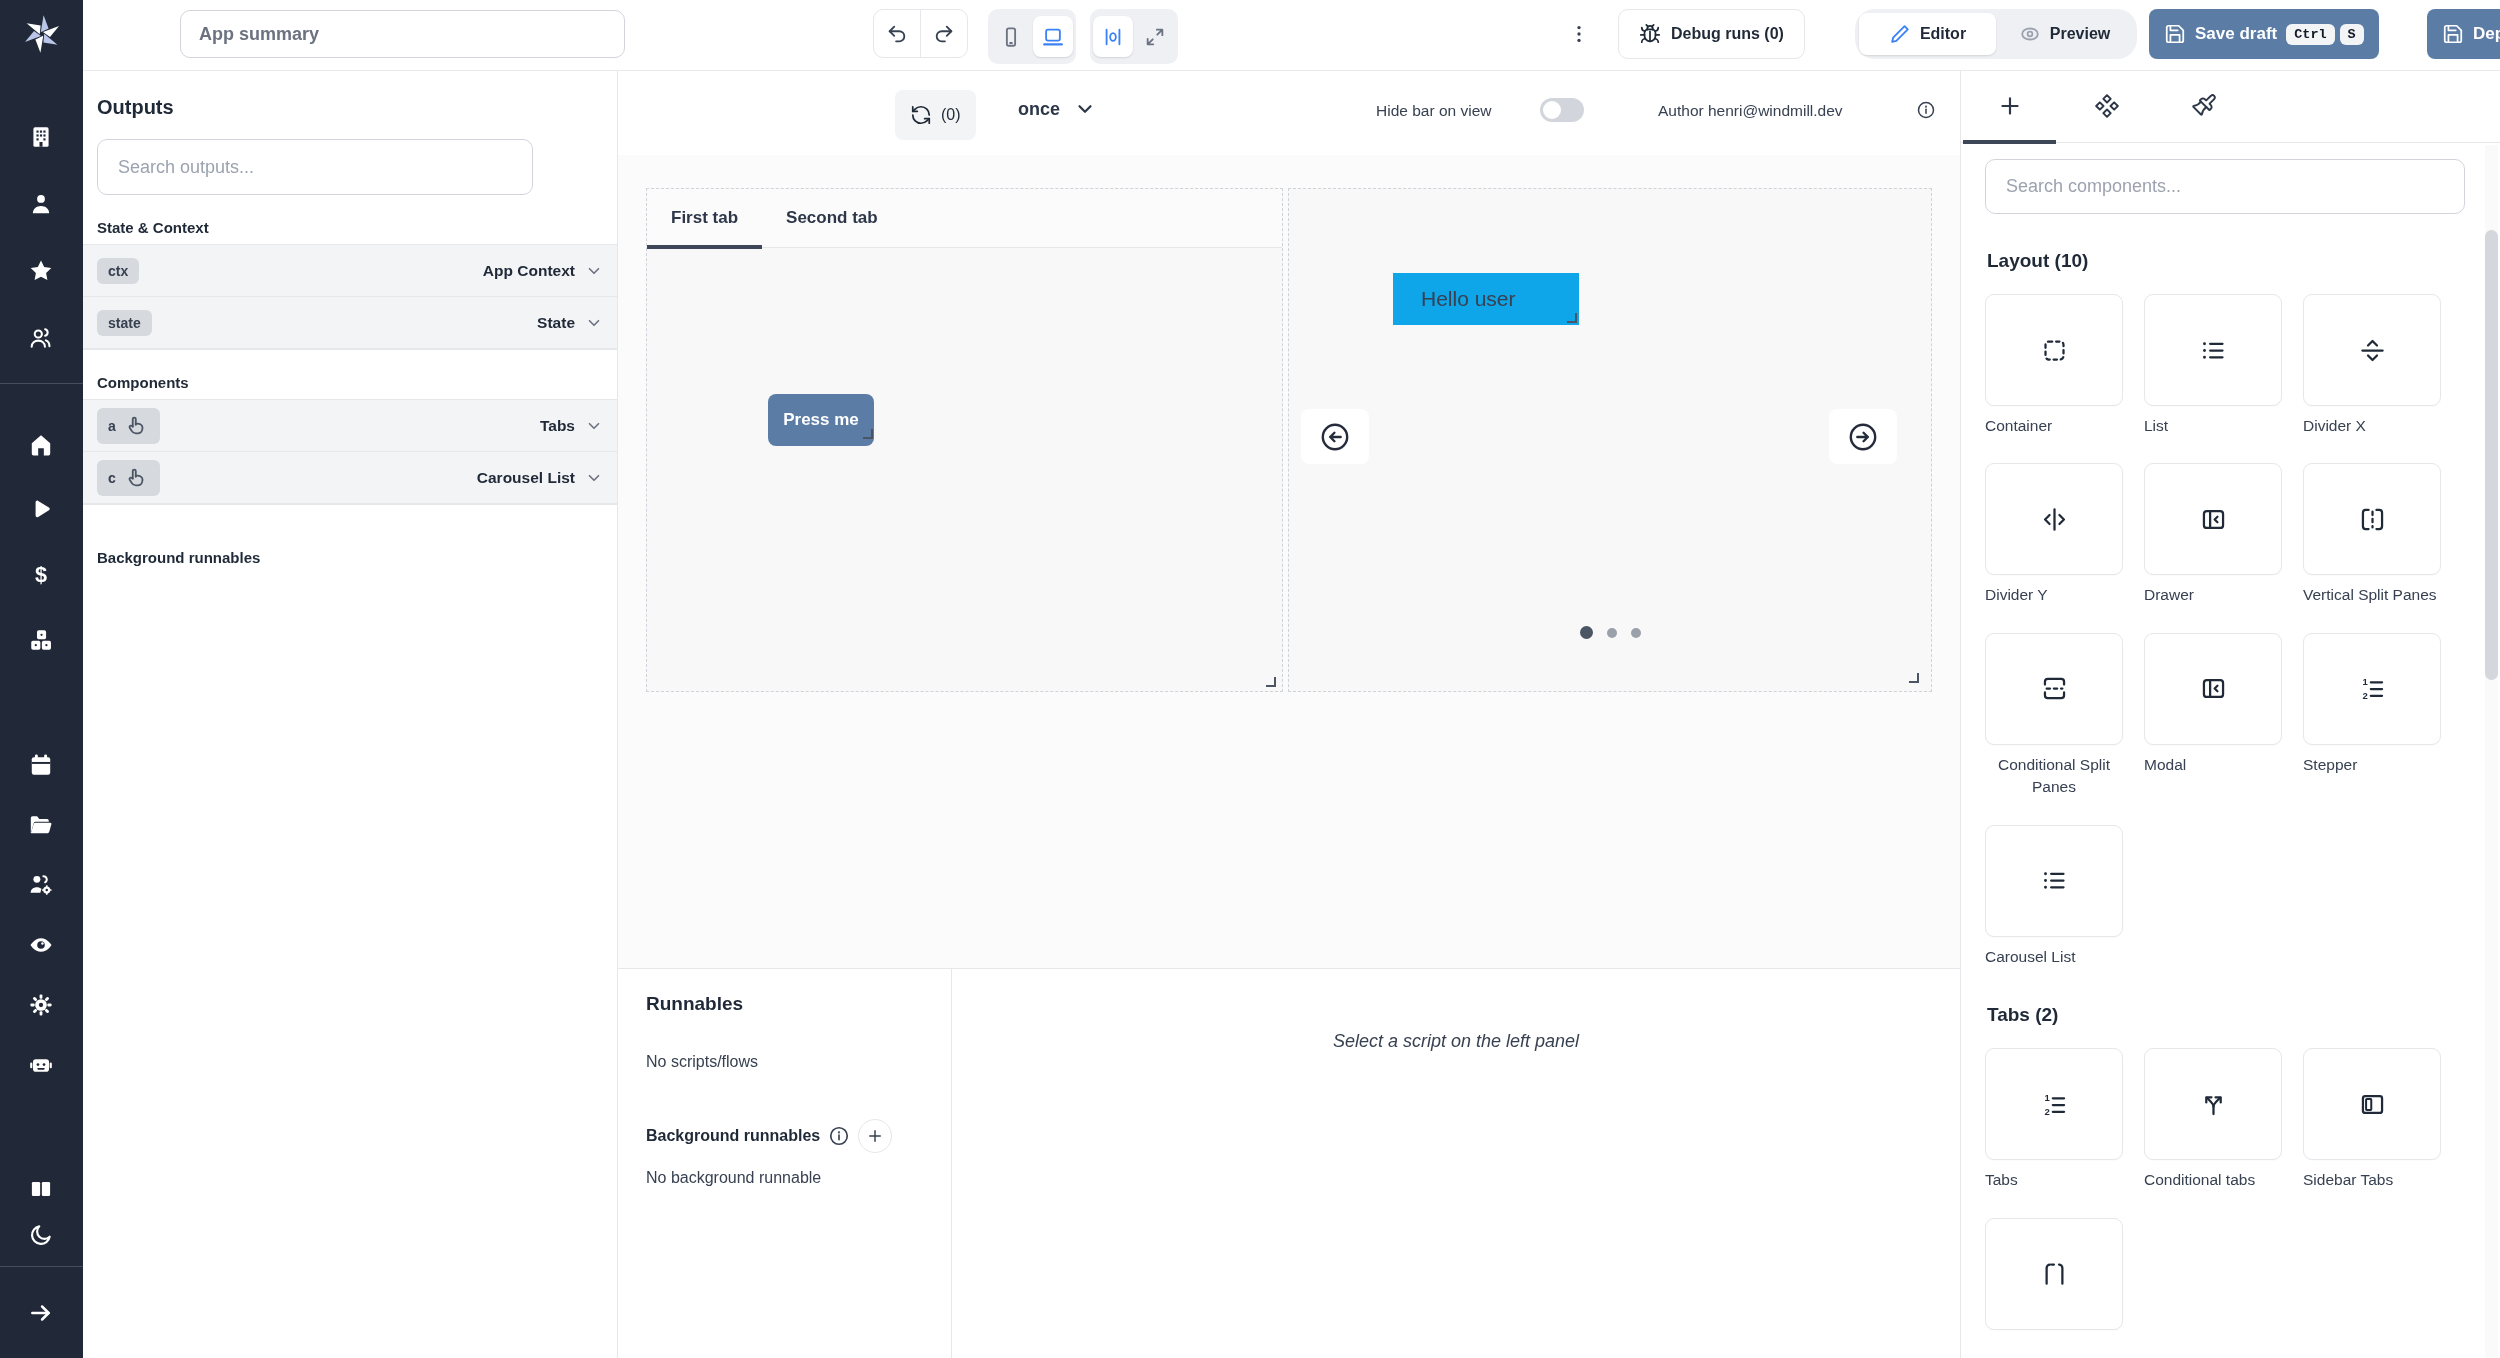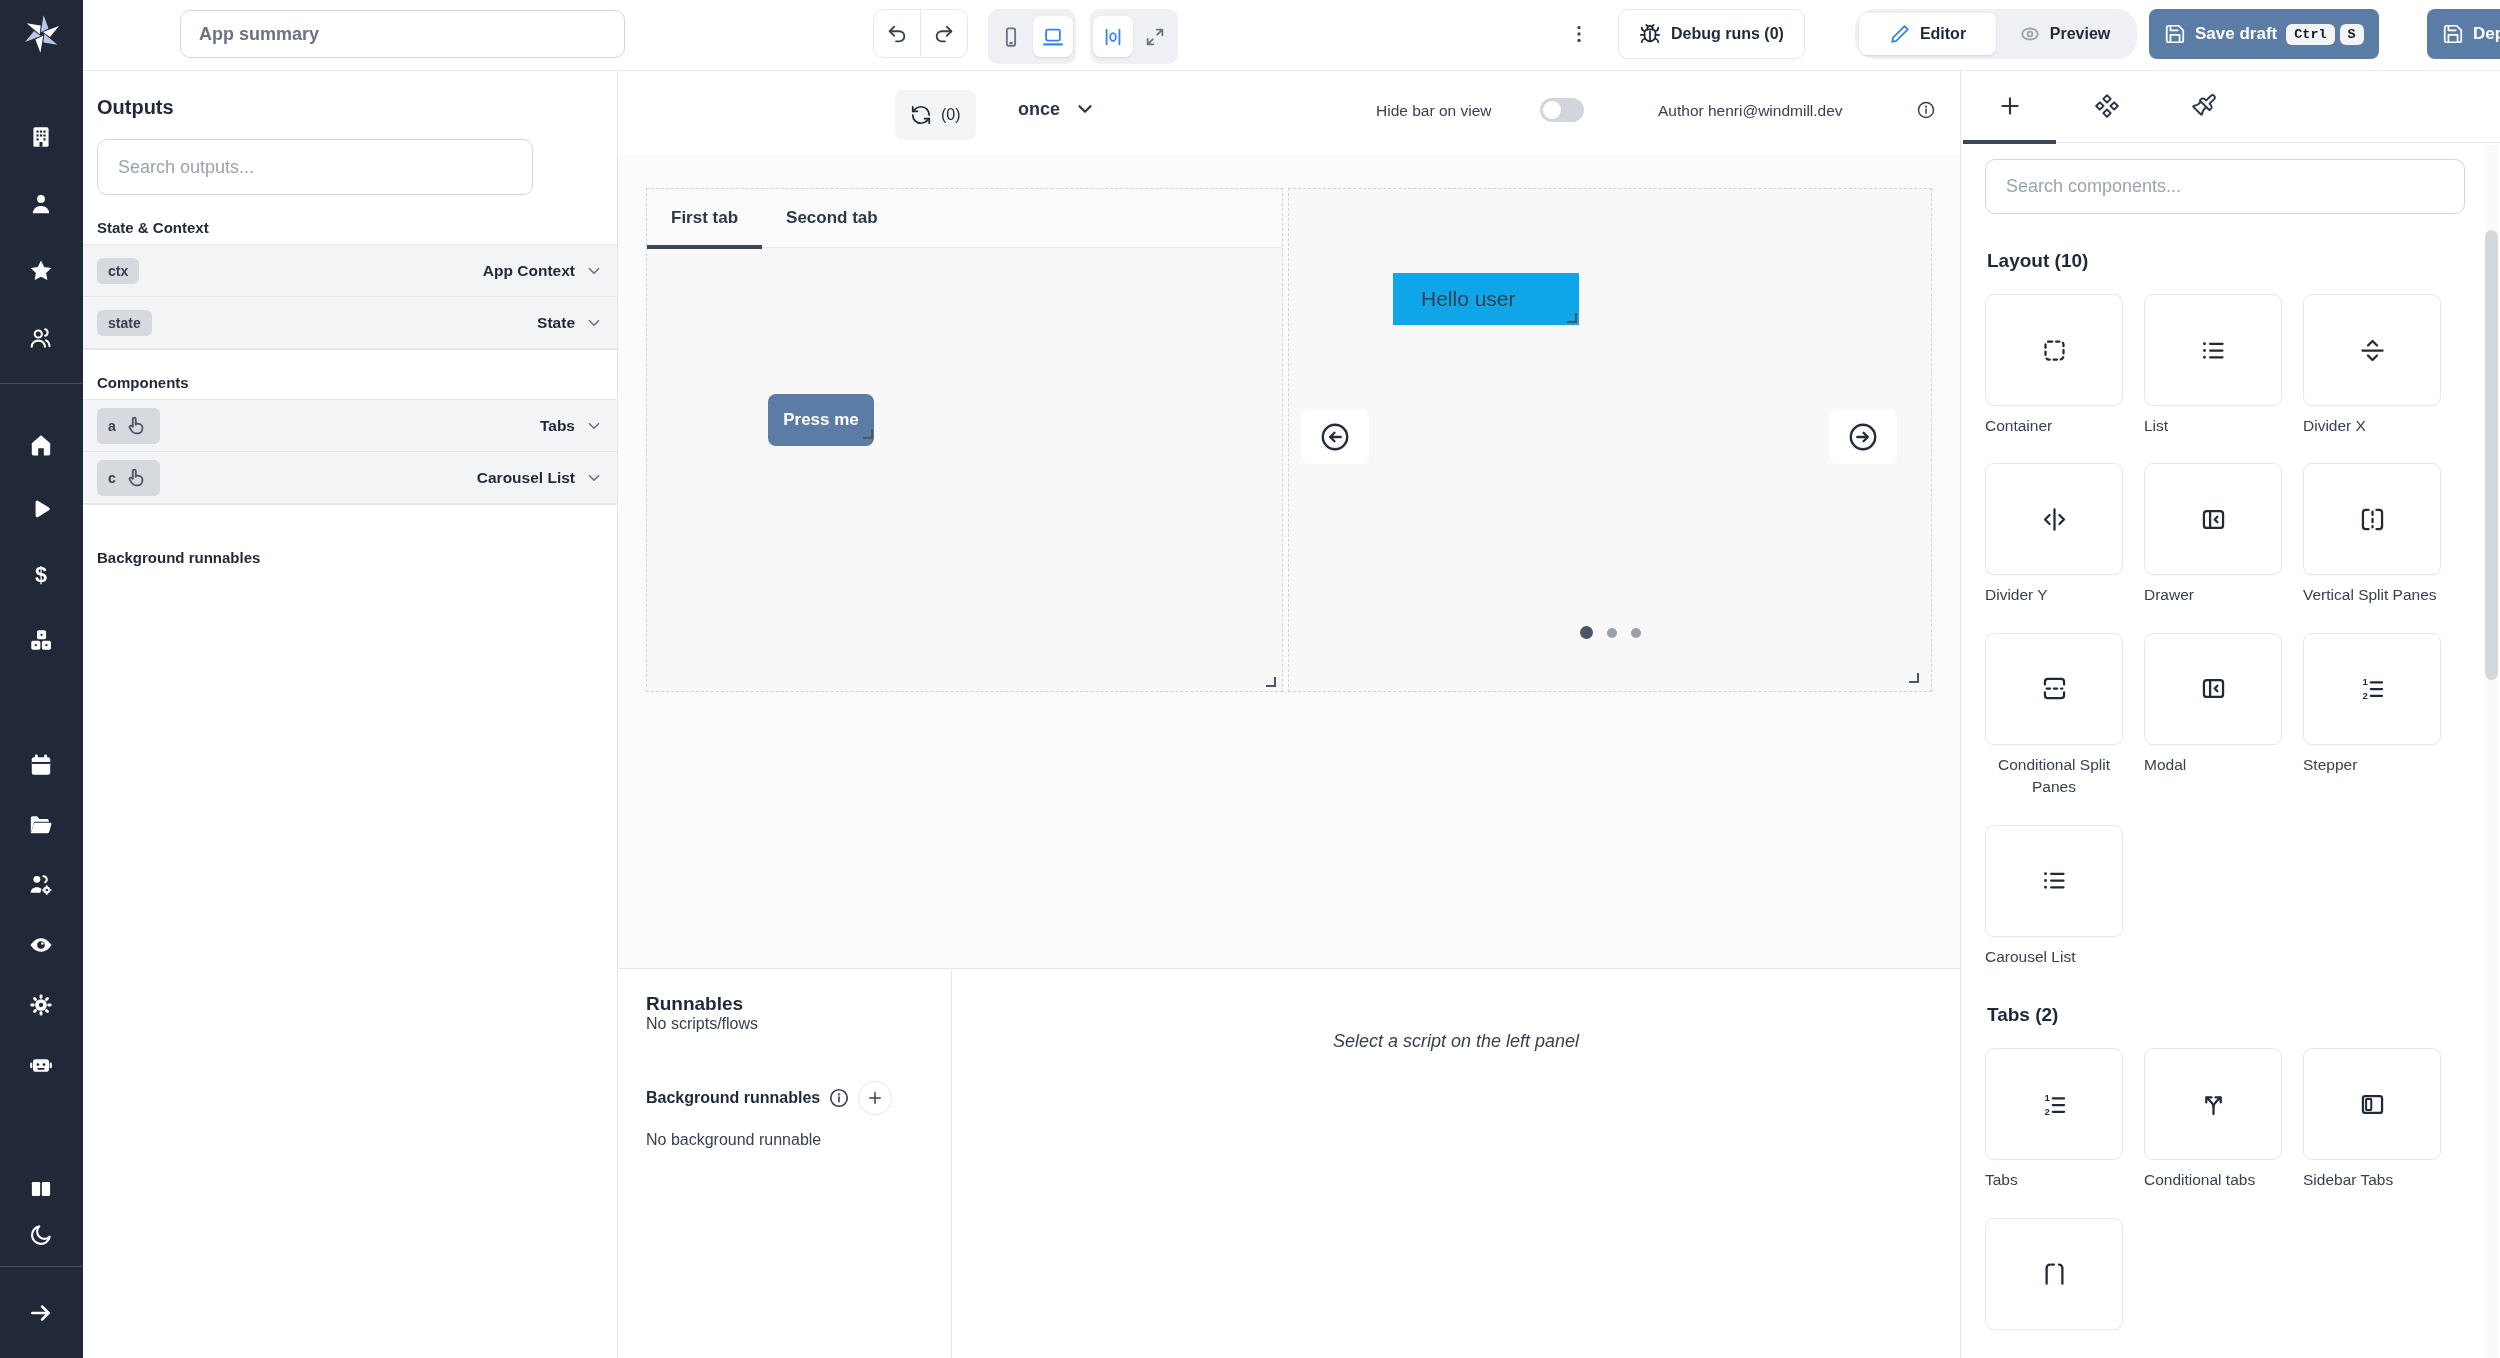--- a/index.html
+++ b/index.html
@@ -536,21 +536,21 @@
           <span class="dot"></span>
           <span class="dot"></span>
         </div>
       <div class="handle" style="right:12px;bottom:8px;"></div>
     </div>
   </div>
 
   <div id="bottom-panel" class="abs">
     <div id="runnables-sub">
       <h3>Runnables</h3>
-      <div class="muted" style="">No scripts/flows</div>
+      <div class="muted" style="margin-top:38px">No scripts/flows</div>
       <div id="bg-run-row">
         <span class="t">Background runnables</span>
         <span class="ticon" style="color:#374151">
             <svg viewBox="0 0 24 24" fill="none" stroke="currentColor" stroke-width="1.8" stroke-linecap="round">
               <circle cx="12" cy="12" r="9"></circle>
               <path d="M12 11v5"></path>
               <circle cx="12" cy="8" r="0.4" fill="currentColor"></circle>
             </svg>
           </span>
         <button id="add-bg-btn">

